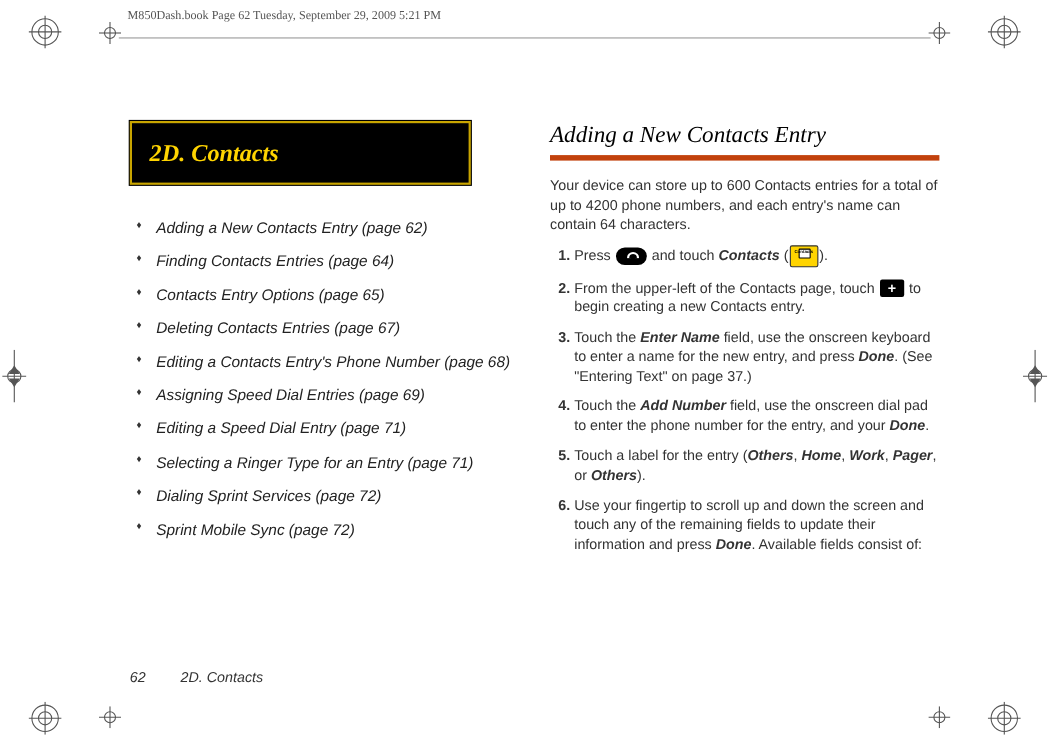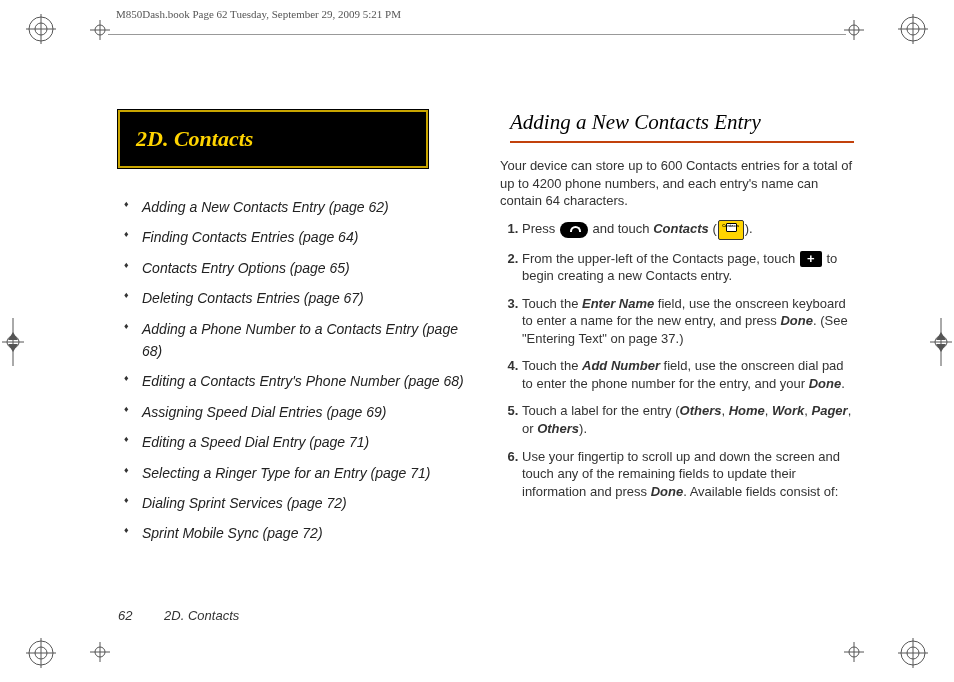--- a/index.html
+++ b/index.html
@@ -88,23 +88,23 @@
     top: 5px;
     font-style: normal;
     font-size: 9px;
     color: #333;
   }
   .h2 {
     font-family: Georgia, "Times New Roman", serif;
     font-style: italic;
     font-size: 21px;
     color: #000;
-    border-bottom: 2px solid #c2410c;
+    border-bottom: 5px solid #c2410c;
     padding-bottom: 6px;
-    margin: 0 0 14px 10px;
+    margin: 0 0 14px 0;
   }
   .body-text {
     font-size: 13px;
     line-height: 1.35;
     color: #333;
     margin-bottom: 10px;
   }
   ol.steps {
     margin: 0;
     padding-left: 22px;
@@ -276,21 +276,20 @@
 <div class="page-content">
   <div class="col">
     <div class="section-header">
       <span>2D. Contacts</span>
     </div>
     <ul class="toc">
       <li>Adding a New Contacts Entry (page 62)</li>
       <li>Finding Contacts Entries (page 64)</li>
       <li>Contacts Entry Options (page 65)</li>
       <li>Deleting Contacts Entries (page 67)</li>
-      <li>Adding a Phone Number to a Contacts Entry (page 68)</li>
       <li>Editing a Contacts Entry's Phone Number (page 68)</li>
       <li>Assigning Speed Dial Entries (page 69)</li>
       <li>Editing a Speed Dial Entry (page 71)</li>
       <li>Selecting a Ringer Type for an Entry (page 71)</li>
       <li>Dialing Sprint Services (page 72)</li>
       <li>Sprint Mobile Sync (page 72)</li>
     </ul>
   </div>
 
   <div class="col">

